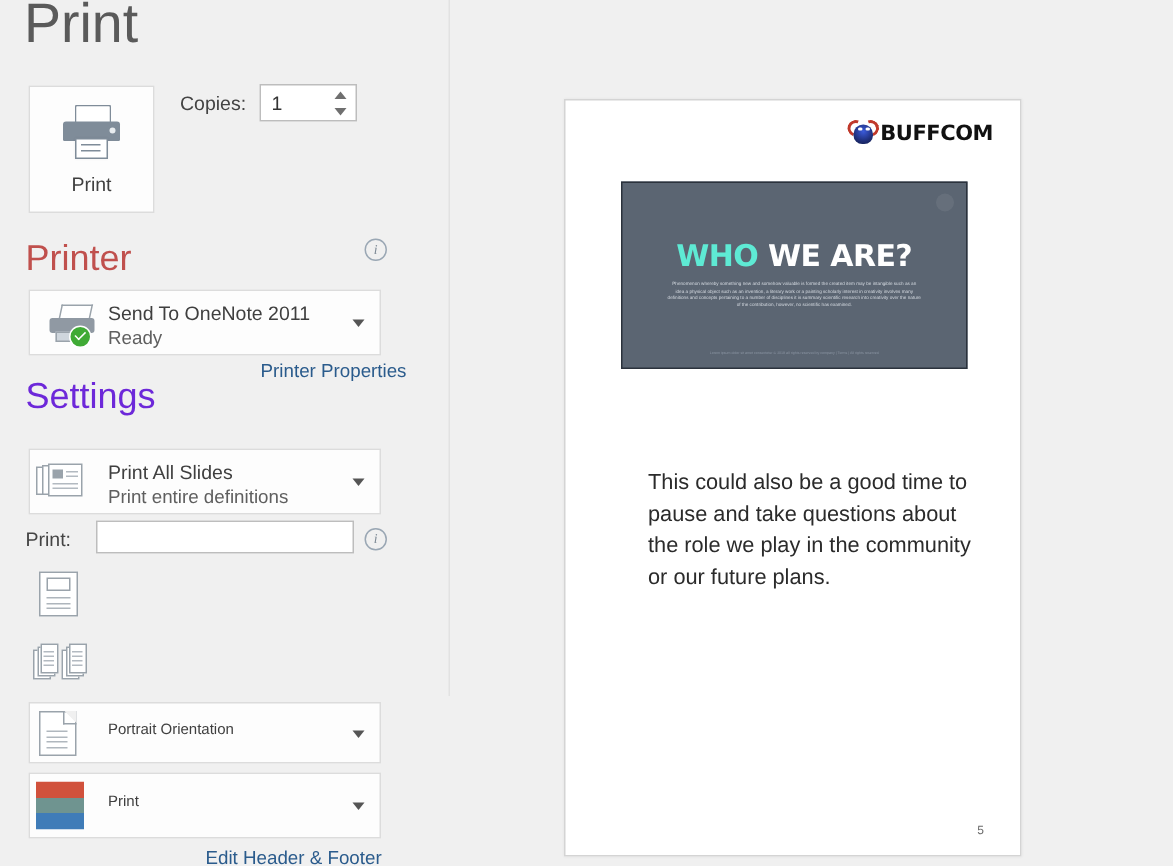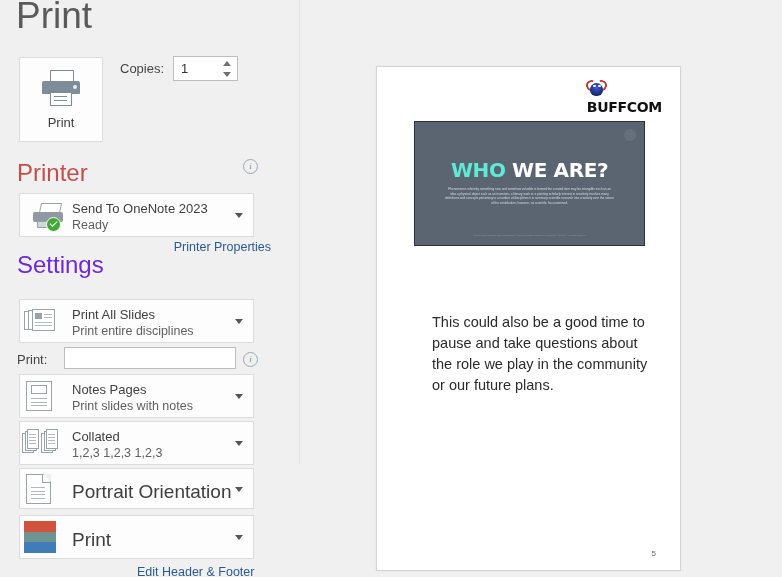--- a/index.html
+++ b/index.html
@@ -99,21 +99,21 @@
     width:0;height:0;border-left:4.5px solid transparent;border-right:4.5px solid transparent;
     border-top:5px solid #555;
   }
   .combo .t1{
     position:absolute;left:52px;font-size:13px;color:#3f3f3f;
   }
   .combo .t2{
     position:absolute;left:52px;font-size:12.5px;color:#5f5f5f;
   }
   .combo .single{
-    position:absolute;left:52px;top:50%;margin-top:-8px;font-size:19px;color:#3f3f3f;
+    position:absolute;left:52px;top:50%;margin-top:-8px;font-size:10px;color:#3f3f3f;
   }
 
   
   #printer-combo{top:193px;height:44px;}
   #printer-combo .t1{top:7px;}
   #printer-combo .t2{top:24px;}
   .printer-ico{
     position:absolute;left:12px;top:9px;width:33px;height:27px;
   }
   .printer-ico .ptop{
@@ -204,21 +204,21 @@
   
   .preview-area{
     position:absolute;left:301px;top:0;width:481px;height:577px;background:#f0f0f0;
   }
   .paper{
     position:absolute;left:75px;top:66px;width:305px;height:505px;
     background:#fff;border:1px solid #d4d4d4;box-sizing:border-box;
     box-shadow:0 0 2px rgba(0,0,0,0.06);
   }
   .brand{
-    position:absolute;right:18px;top:13px;display:flex;gap:2px;flex-direction:column;
+    position:absolute;right:18px;top:13px;display:flex;align-items:center;gap:2px;
   }
   .brand-mark{position:relative;width:19px;height:17px;}
   .brand-mark .horn-l,.brand-mark .horn-r{
     position:absolute;top:0;width:7px;height:7px;
     border:2px solid #c0392b;border-radius:50%;
   }
   .brand-mark .horn-l{left:-1px;border-right-color:transparent;border-bottom-color:transparent;transform:rotate(-25deg);}
   .brand-mark .horn-r{right:-1px;border-left-color:transparent;border-bottom-color:transparent;transform:rotate(25deg);}
   .brand-mark .face{
     position:absolute;left:3px;top:3px;width:13px;height:13px;border-radius:50% 50% 45% 45%;
@@ -294,65 +294,55 @@
     <div class="section-head" style="top: 158px; color: rgb(192, 80, 77);">Printer</div>
     <div class="info-icon" style="left:243px;top:159px;">i</div>
 
     <div class="combo" id="printer-combo">
       <div class="printer-ico">
         <div class="ptop"></div>
           <div class="pbody"></div>
           <div class="ptray"></div>
         <div class="check-badge"></div>
       </div>
-      <div class="t1">Send To OneNote 2023</div>
+      <div class="t1">Send To OneNote 2011</div>
       <div class="t2">Ready</div>
       <div class="arrow"></div>
     </div>
     <div class="link" id="printer-properties" style="color: rgb(42, 91, 140);">Printer Properties</div>
 
     <div class="section-head" style="top: 250px; color: #6d28d9;">Settings</div>
 
     <div class="combo" id="combo-range">
       <div class="t1">Print All Slides</div>
-      <div class="t2">Print entire disciplines</div>
+      <div class="t2">Print entire definitions</div>
       <div class="arrow"></div>
     </div>
     <div class="ico-slides">
       <div class="s s1"></div>
         <div class="s s2"></div>
         <div class="s s3"></div>
       <div class="blk"></div>
       <div class="ln l1"></div>
         <div class="ln l2"></div>
       <div class="ln2 l3"></div>
         <div class="ln2 l4"></div>
     </div>
 
     <div class="slides-label">Print:</div>
     <input class="slides-input" type="text" value="" placeholder="" style="">
     <div class="info-icon" style="left:243px;top:352px;">i</div>
 
-    <div class="combo" id="combo-notes">
-      <div class="t1">Notes Pages</div>
-      <div class="t2">Print slides with notes</div>
-      <div class="arrow"></div>
-    </div>
     <div class="ico-notes">
       <div class="hd"></div>
       <div class="ln n1"></div>
         <div class="ln n2"></div>
         <div class="ln n3"></div>
     </div>
 
-    <div class="combo" id="combo-collate">
-      <div class="t1">Collated</div>
-      <div class="t2">1,2,3   1,2,3   1,2,3</div>
-      <div class="arrow"></div>
-    </div>
     <div class="ico-collate">
       <div class="grp g1">
         <div class="pg p1"></div>
           <div class="pg p2"></div>
           <div class="pg p3"></div>
         <div class="pl" style="top:5px;"></div>
           <div class="pl" style="top:8px;"></div>
         <div class="pl" style="top:11px;"></div>
           <div class="pl" style="top:14px;"></div>
       </div>

